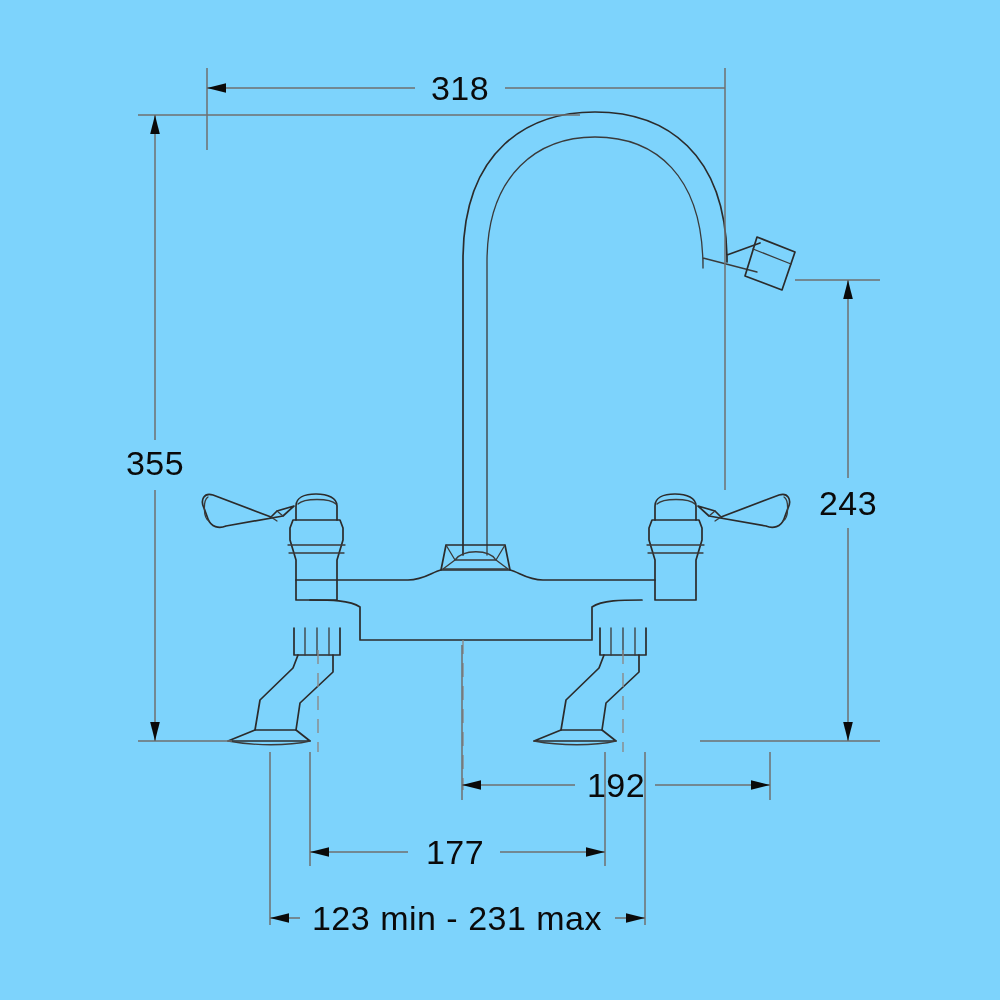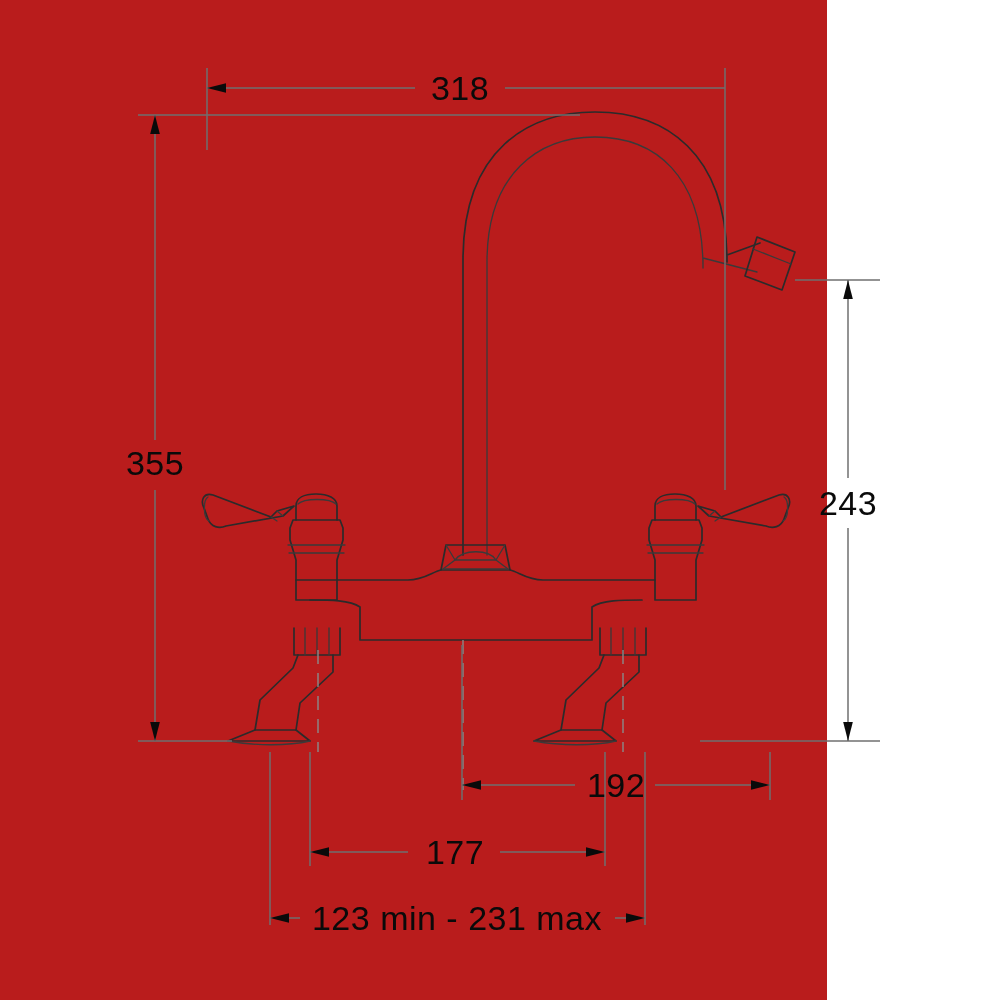--- a/index.html
+++ b/index.html
@@ -8,23 +8,23 @@
     background: #ffffff;
   }
   body {
     width: 1000px;
     height: 1000px;
     font-family: "Liberation Sans", sans-serif;
     overflow: hidden;
   }
   #drawing-root {
     position: relative;
-    width: 827px;
+    width: 1000px;
     height: 1000px;
-    background: #b91c1c;
+    background: #7dd3fc;
   }
   svg.drawing-canvas {
     position: absolute;
     left: 0;
     top: 0;
     width: 1000px;
     height: 1000px;
     display: block;
   }
   .dim-label {

